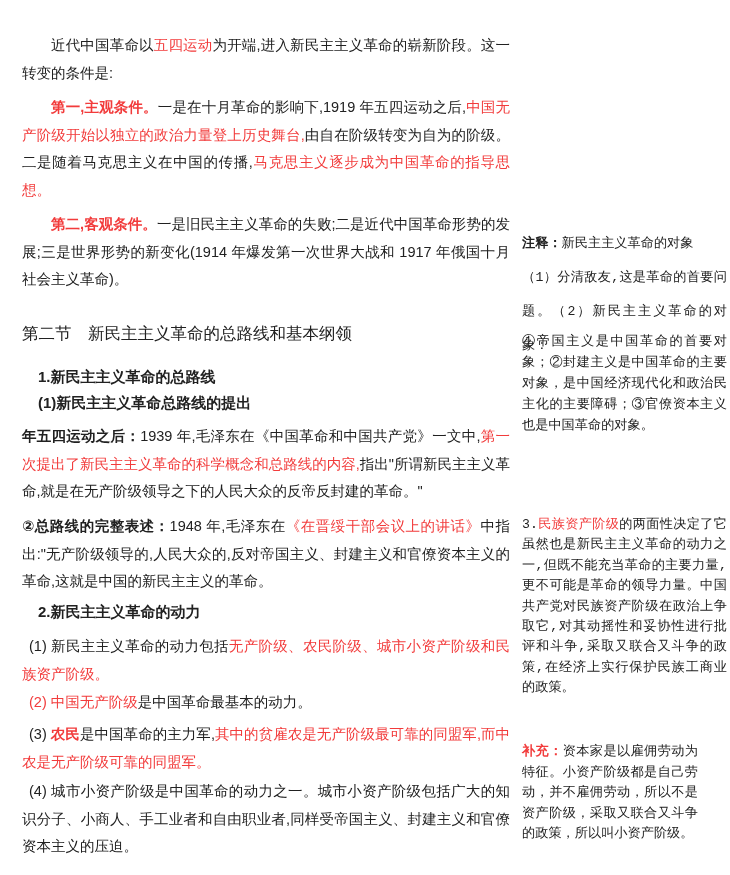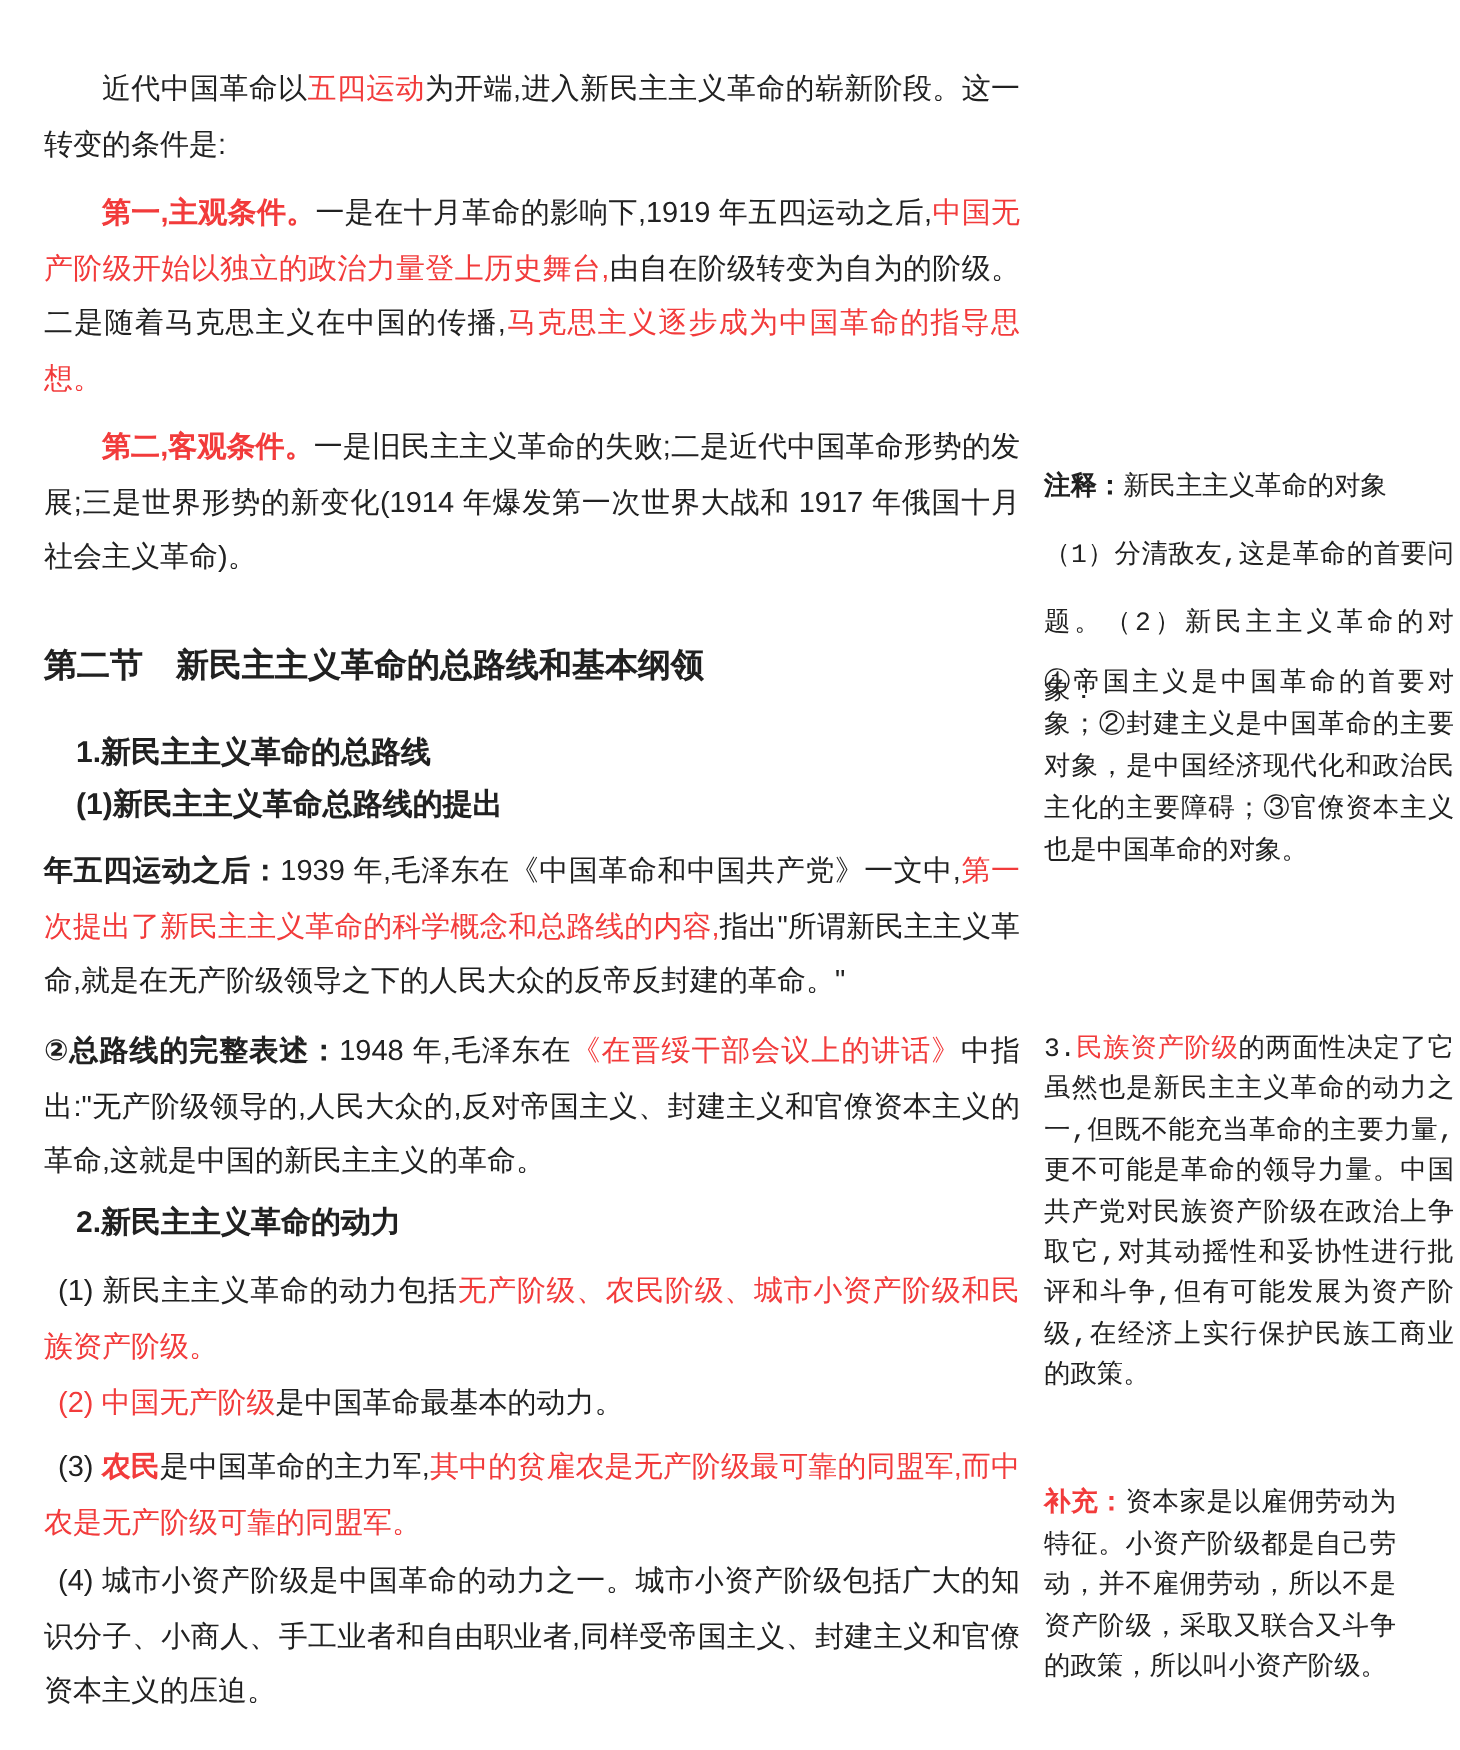--- a/index.html
+++ b/index.html
@@ -15,21 +15,21 @@
 
   .para{
     position:absolute;left:0;width:488px;margin:0;
     font-size:14.5px;line-height:27.5px;text-align:justify;
   }
   .indent2{text-indent:2em;}
   .indent-half{text-indent:7px;}
 
   .heading{
     position:absolute;left:0;margin:0;
-    font-size:16.5px;font-weight:bold;line-height:30px;color:var(--body_text,#212121);
+    font-size:16.5px;font-weight:normal;line-height:30px;color:var(--body_text,#212121);
   }
   .subhead{
     position:absolute;left:16px;margin:0;
     font-size:15px;font-weight:bold;line-height:27.5px;
   }
 
   .red{color:var(--accent_red,#f23b3b);}
   .rb{color:var(--accent_red,#f23b3b);font-weight:bold;}
   .b{font-weight:bold;}
 
@@ -79,19 +79,19 @@
   </div>
 
   <aside class="side-col">
 
     <p class="note note-title"><span class="b">注释：</span><span>新民主主义革命的对象</span></p>
 
     <p class="note note-body1"><span>（1）分清敌友,这是革命的首要问题。（2）新民主主义革命的对象：</span></p>
 
     <p class="note note-body2"><span>①帝国主义是中国革命的首要对象；②封建主义是中国革命的主要对象，是中国经济现代化和政治民主化的主要障碍；③官僚资本主义也是中国革命的对象。</span></p>
 
-    <p class="note note-2"><span>3.</span><span class="red">民族资产阶级</span><span>的两面性决定了它虽然也是新民主主义革命的动力之一,但既不能充当革命的主要力量,更不可能是革命的领导力量。中国共产党对民族资产阶级在政治上争取它,对其动摇性和妥协性进行批评和斗争,但有可能发展为资产阶级,在经济上实行保护民族工商业的政策。</span></p>
+    <p class="note note-2"><span>3.</span><span class="red">民族资产阶级</span><span>的两面性决定了它虽然也是新民主主义革命的动力之一,但既不能充当革命的主要力量,更不可能是革命的领导力量。中国共产党对民族资产阶级在政治上争取它,对其动摇性和妥协性进行批评和斗争,采取又联合又斗争的政策,在经济上实行保护民族工商业的政策。</span></p>
 
     <p class="note note-3"><span class="rb">补充：</span><span>资本家是以雇佣劳动为特征。小资产阶级都是自己劳动，并不雇佣劳动，所以不是资产阶级，采取又联合又斗争的政策，所以叫小资产阶级。</span></p>
 
   </aside>
 
 </div>
 
 </body></html>

